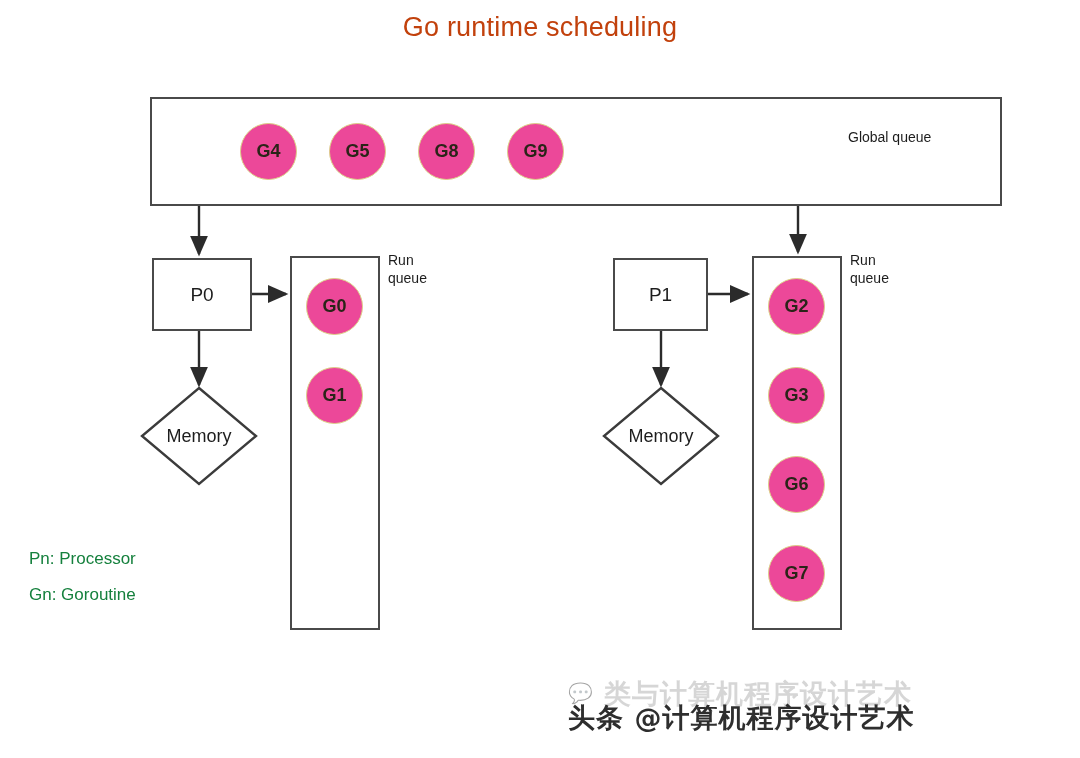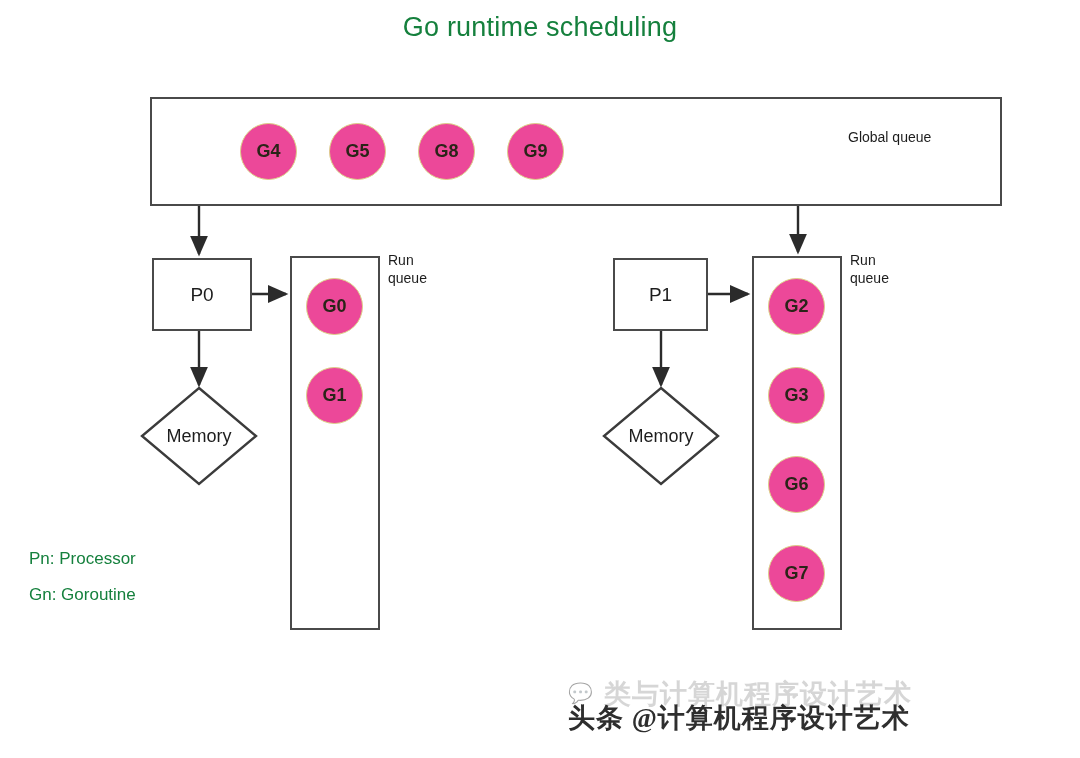--- a/index.html
+++ b/index.html
@@ -22,21 +22,21 @@
   }
   
   .title {
     position: absolute;
     left: 0; top: 12px;
     width: 1080px;
     text-align: center;
     font-size: 27px;
     font-weight: 400;
     letter-spacing: 0.2px;
-    color: #15803d;
+    color: #c2410c;
   }
   
   .box {
     position: absolute;
     background: #ffffff;
     border: 2px solid #4a4a4a;
   }
   .box-label {
     position: absolute;
     width: 100%;
@@ -95,21 +95,20 @@
     position: absolute;
     font-family: "DejaVu Sans", sans-serif;
     white-space: nowrap;
     font-weight: 700;
   }
   .wm-main {
     left: 568px; top: 700px;
     font-size: 27px;
     color: #2e2e2e;
     letter-spacing: 1px;
-    font-family: Liberation Serif, serif;
   }
   .wm-ghost {
     left: 604px; top: 676px;
     font-size: 27px;
     color: rgba(120,120,120,0.30);
     letter-spacing: 1px;
   }
   .wm-bubble {
     left: 568px; top: 681px;
     font-size: 20px;

